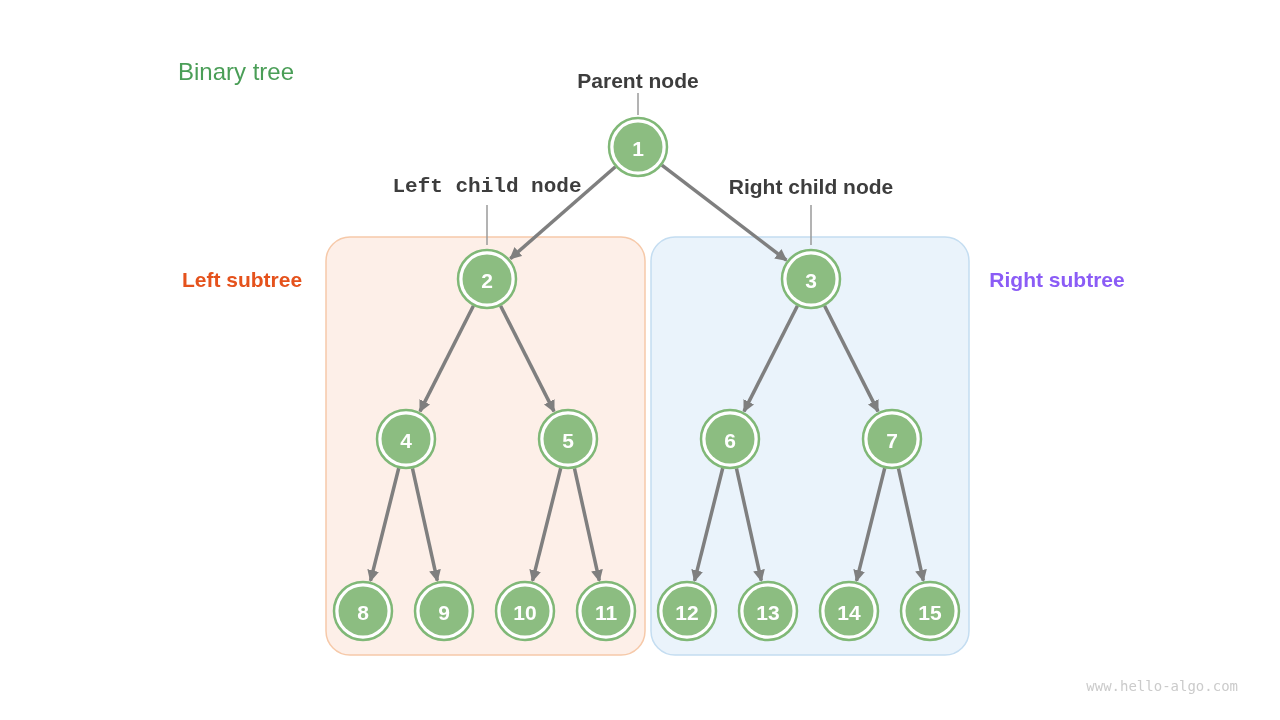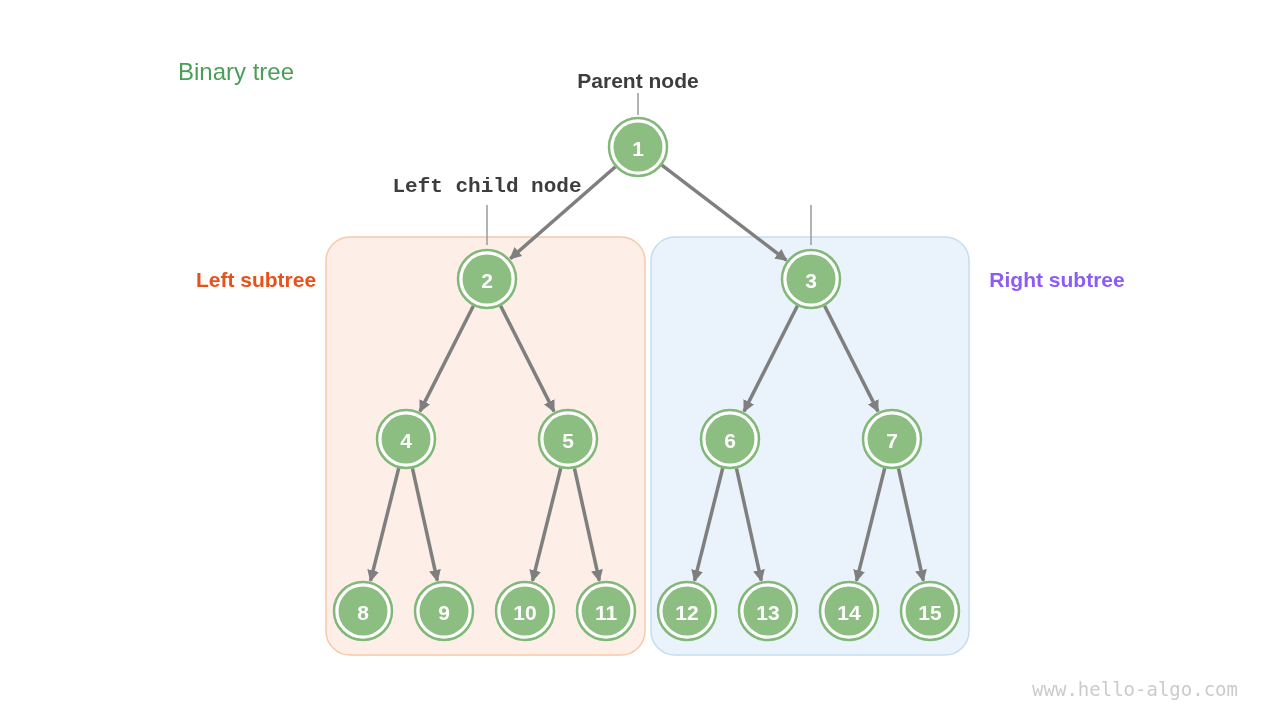--- a/index.html
+++ b/index.html
@@ -37,28 +37,28 @@
     position: absolute;
     left: 178px;
     top: 58px;
     font-weight: normal;
     font-size: 24px;
     white-space: nowrap;
   }
   .parent-label    { left: 638px;  top: 61px;  }
   .left-child-label  { left: 487px; top: 175px; }
   .right-child-label { left: 811px; top: 175px; }
-  .left-subtree-label  { left: 256px;  top: 268px; }
+  .left-subtree-label  { left: 242px;  top: 268px; }
   .right-subtree-label { left: 1057px; top: 268px; }
   .watermark {
     position: absolute;
     right: 42px;
     top: 678px;
     font-family: "DejaVu Sans Mono", monospace;
-    font-size: 19px;
+    font-size: 14px;
     white-space: nowrap;
   }
 </style>
 </head>
 <body>
 
 <div class="stage">
 
   <svg id="diagram-svg" width="1280" height="720" viewBox="0 0 1280 720">
       <defs>
@@ -161,20 +161,21 @@
         <text x="930" y="612" text-anchor="middle" dominant-baseline="central" fill="#ffffff" style="font-family:&quot;Liberation Sans&quot;,sans-serif;font-size:21px;font-weight:bold;">15</text>
       </g>
     </svg>
 
   <div class="figure-title" style="color: rgb(74, 158, 87);">Binary tree</div>
 
   <div class="lbl centered parent-label" style="color: rgb(61, 61, 61); margin-top: 8px;">Parent node</div>
 
   <div class="lbl centered left-child-label" style="color: rgb(61, 61, 61); font-family: Liberation Mono, monospace;">Left child node</div>
 
+  <div class="lbl centered right-child-label" style="color: rgb(61, 61, 61);">Right child node</div>
 
   <div class="lbl centered left-subtree-label" style="color: rgb(229, 82, 28);">Left subtree</div>
 
   <div class="lbl centered right-subtree-label" style="color: #8b5cf6;">Right subtree</div>
 
   <div class="watermark" style="color: rgb(203, 203, 203);">www.hello-algo.com</div>
 
 </div>
 
 </body></html>

